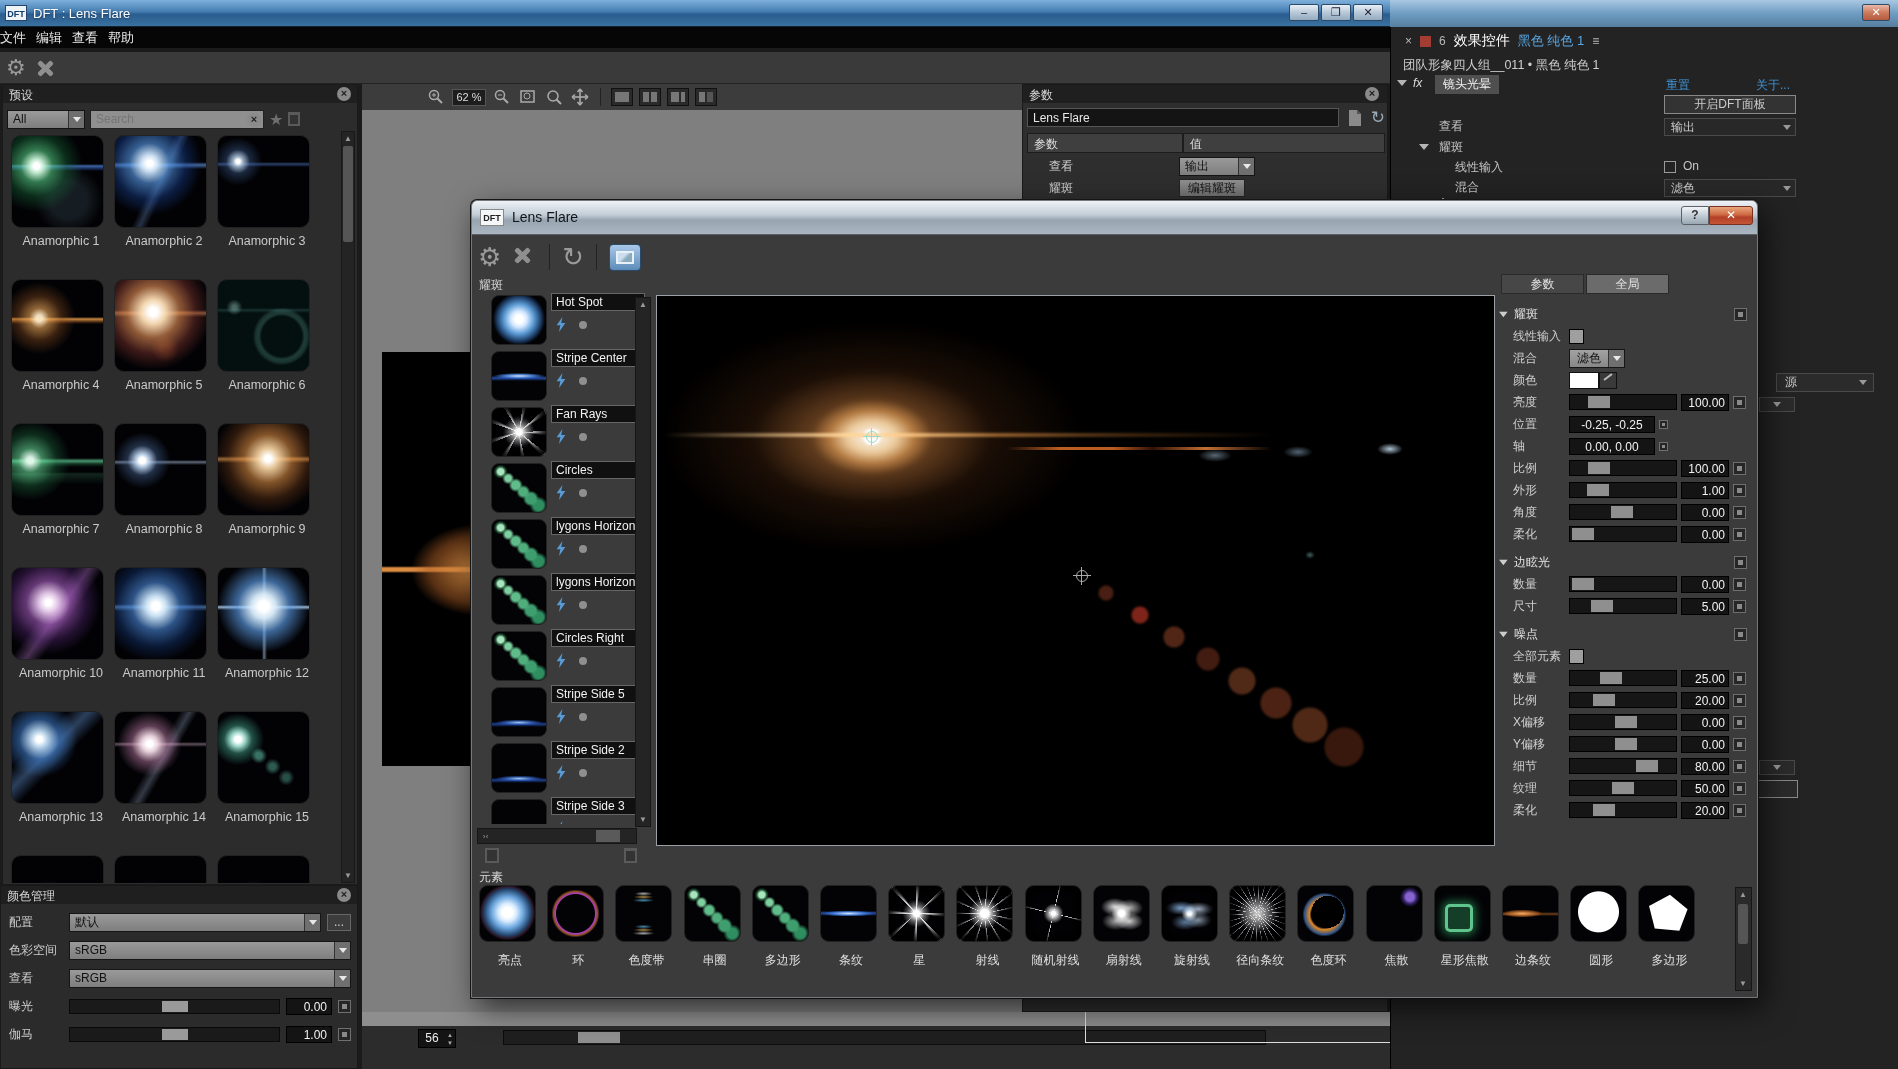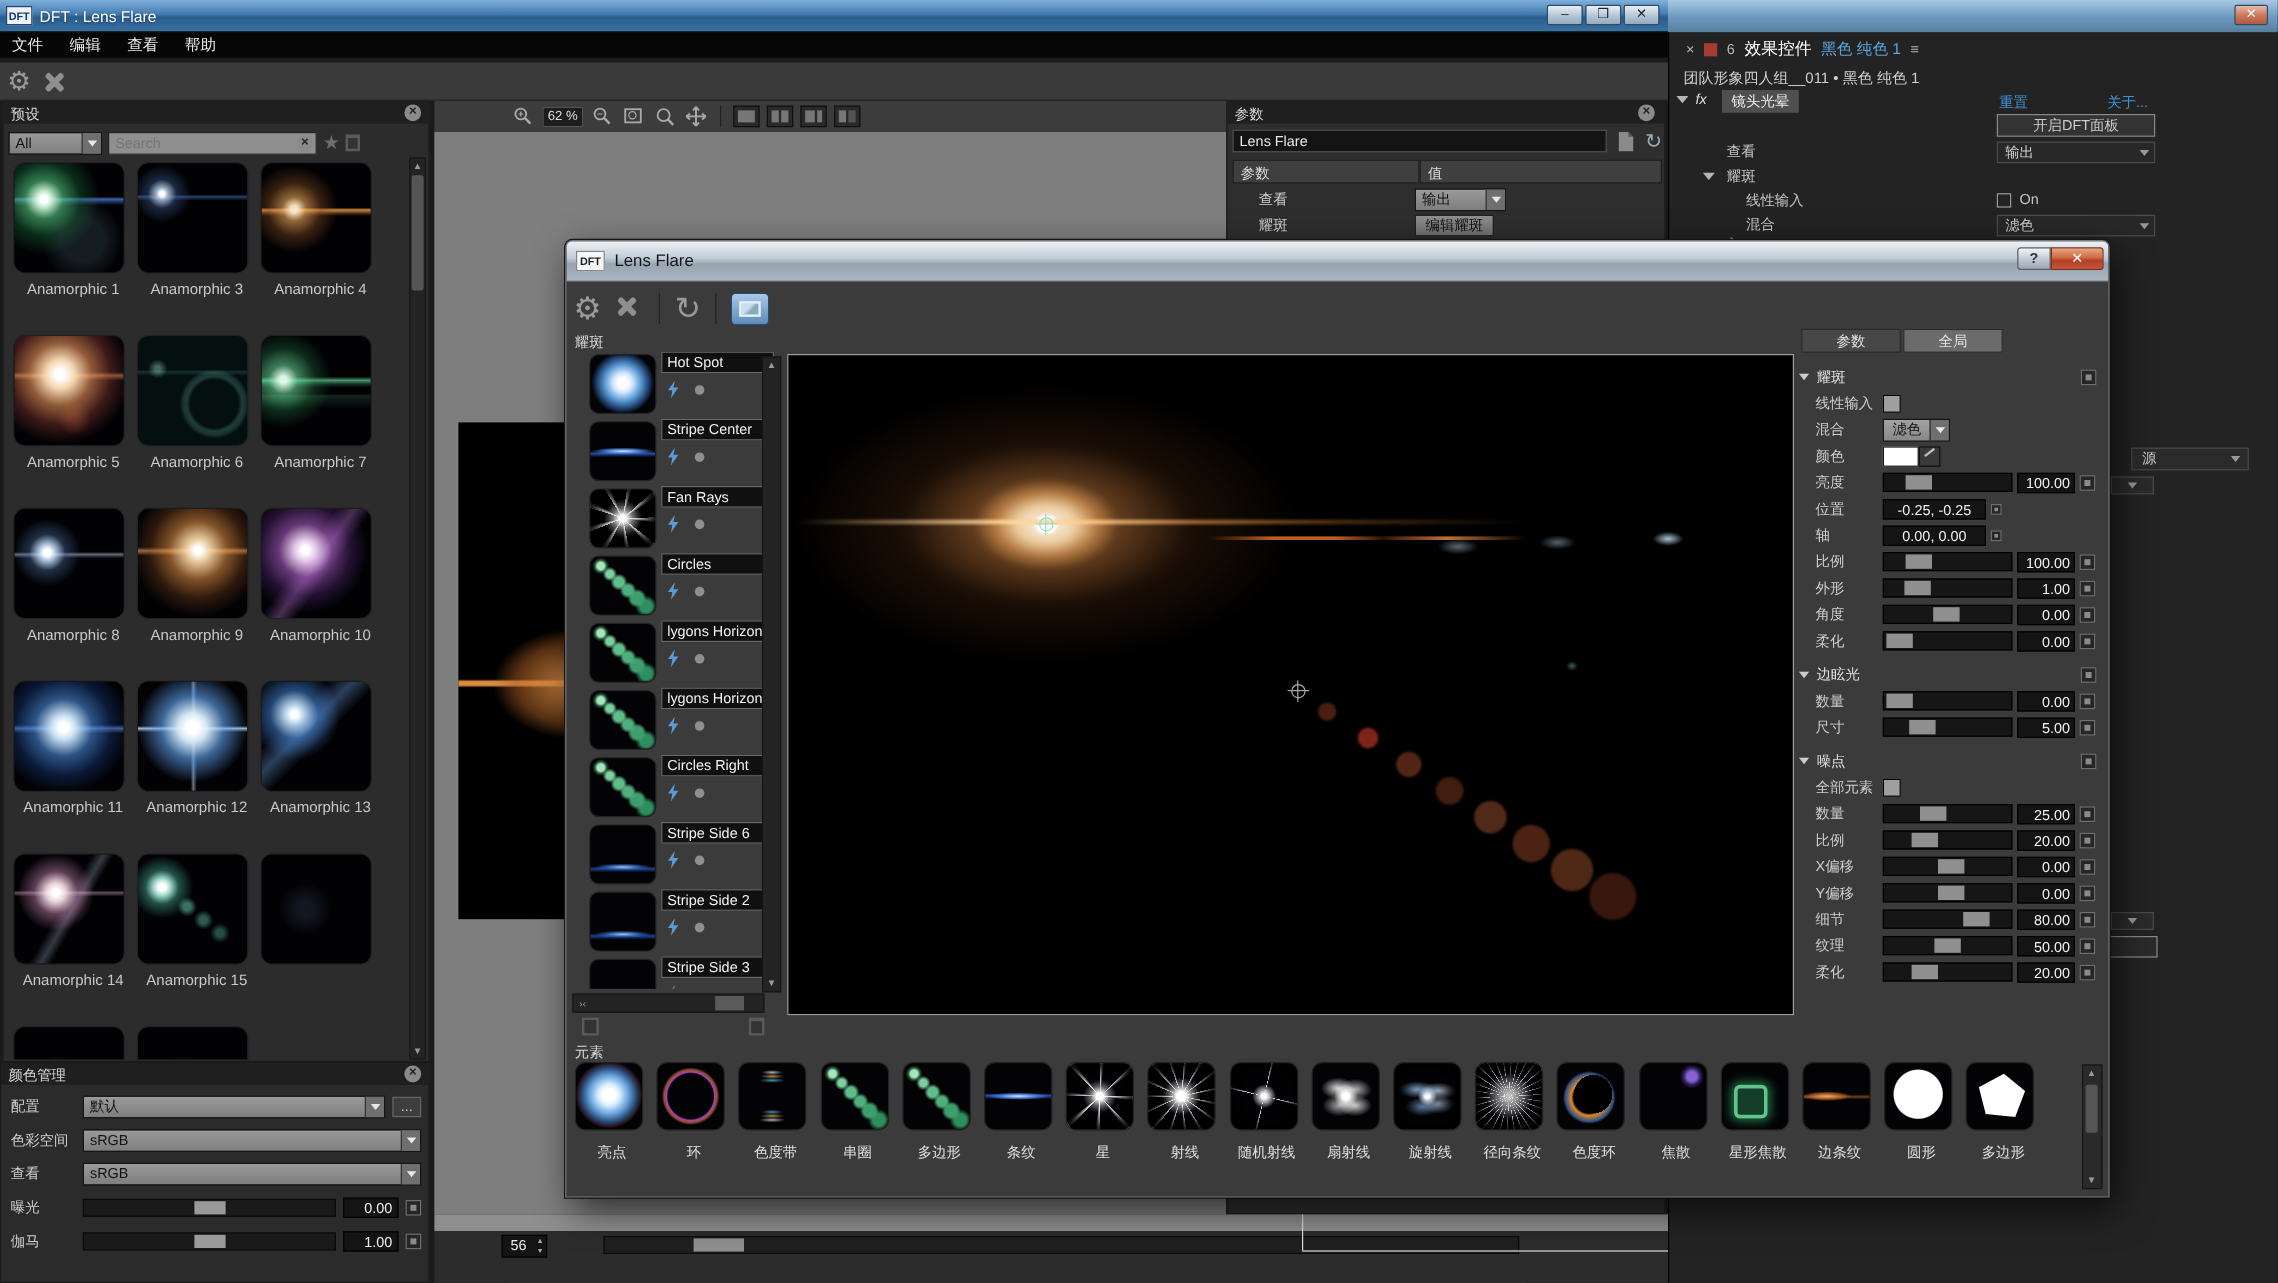--- a/index.html
+++ b/index.html
@@ -9,21 +9,21 @@
   #titlebar { position:absolute; left:0; top:0; width:1898px; height:27px;
     background:linear-gradient(#7fb0dc,#447cb0 45%,#2a5d90 55%,#39719f); border-bottom:1px solid #123; }
   #titlebar .tb-right { position:absolute; left:1390px; top:0; width:508px; height:27px;
     background:linear-gradient(#a9c8e2,#6f9cc2 50%,#557f9e); }
   .app-ico { position:absolute; left:5px; top:5px; width:22px; height:16px; background:#eef3f8; color:#123a6a;
     font-weight:bold; font-size:9px; text-align:center; line-height:16px; border:1px solid #26436b; }
   .app-title { position:absolute; left:33px; top:6px; color:#fff; font-size:13px; text-shadow:0 1px 2px #1a3a5a; }
   .winbtn { position:absolute; top:4px; width:30px; height:17px; border:1px solid #2d4a66; border-radius:2px;
     background:linear-gradient(#e8eff6,#b9c9d8 50%,#93aabf); color:#223; text-align:center; line-height:15px; font-size:11px; }
   .winbtn.close-red { background:linear-gradient(#e8b9a9,#cd7a5d 50%,#b35a3e); color:#fff; }
-  #menubar { position:absolute; left:0; top:27px; width:1390px; height:21px; background:#060606; display:flex; align-items:center; gap:22px; padding-left:10px; }
+  #menubar { position:absolute; left:0; top:27px; width:1390px; height:21px; background:#060606; display:flex; align-items:center; gap:10px; padding-left:0; }
   #menubar span { color:#e8e8e8; font-size:13px; }
   #main-toolbar { position:absolute; left:0; top:52px; width:1390px; height:32px; background:#3a3a3a; border-bottom:1px solid #222; display:flex; align-items:center; gap:8px; padding-left:6px; }
   .tool-ic { font-size:22px; color:#9a9a9a; line-height:26px; }
   .xmark { position:relative; width:22px; height:22px; }
   .xmark::before,.xmark::after { content:""; position:absolute; left:2px; top:9px; width:19px; height:5px; background:#8f8f8f; border-radius:2px; }
   .xmark::before { transform:rotate(45deg); } .xmark::after { transform:rotate(-45deg); }
   
   .panel-head { height:18px; background:#1f1f1f; color:#d8d8d8; font-size:12px; padding:2px 6px; position:relative; }
   .circ-x { position:absolute; width:14px; height:14px; border-radius:50%; background:#8a8a8a; color:#222;
     text-align:center; line-height:13px; font-size:11px; font-weight:bold; }
@@ -277,20 +277,24 @@
     </div>
     <span style="color:#6f6f6f;font-size:16px">★</span>
     <span class="dlg-trash-ic" style="position:static;width:12px;height:14px"></span>
   </div>
   <div id="presets-grid">
       <div class="preset-cell">
         <div class="pthumb k-p1"></div>
         <div class="plabel">Anamorphic 1</div>
       </div>
       <div class="preset-cell">
+        <div class="pthumb k-p2"></div>
+        <div class="plabel">Anamorphic 2</div>
+      </div>
+      <div class="preset-cell">
         <div class="pthumb k-p3"></div>
         <div class="plabel">Anamorphic 3</div>
       </div>
       <div class="preset-cell">
         <div class="pthumb k-p4"></div>
         <div class="plabel">Anamorphic 4</div>
       </div>
       <div class="preset-cell">
         <div class="pthumb k-p5"></div>
         <div class="plabel">Anamorphic 5</div>
@@ -671,21 +675,21 @@
           <div class="fl-name">Circles Right</div>
           <div class="fl-status">
             <div class="bolt"></div>
             <div class="fl-dot"></div>
           </div>
         </div>
       </div>
       <div class="fl-item">
         <div class="fl-thumb fk-stripe-low"></div>
         <div class="fl-right">
-          <div class="fl-name">Stripe Side 6</div>
+          <div class="fl-name">Stripe Side 5</div>
           <div class="fl-status">
             <div class="bolt"></div>
             <div class="fl-dot"></div>
           </div>
         </div>
       </div>
       <div class="fl-item">
         <div class="fl-thumb fk-stripe-low"></div>
         <div class="fl-right">
           <div class="fl-name">Stripe Side 2</div>

